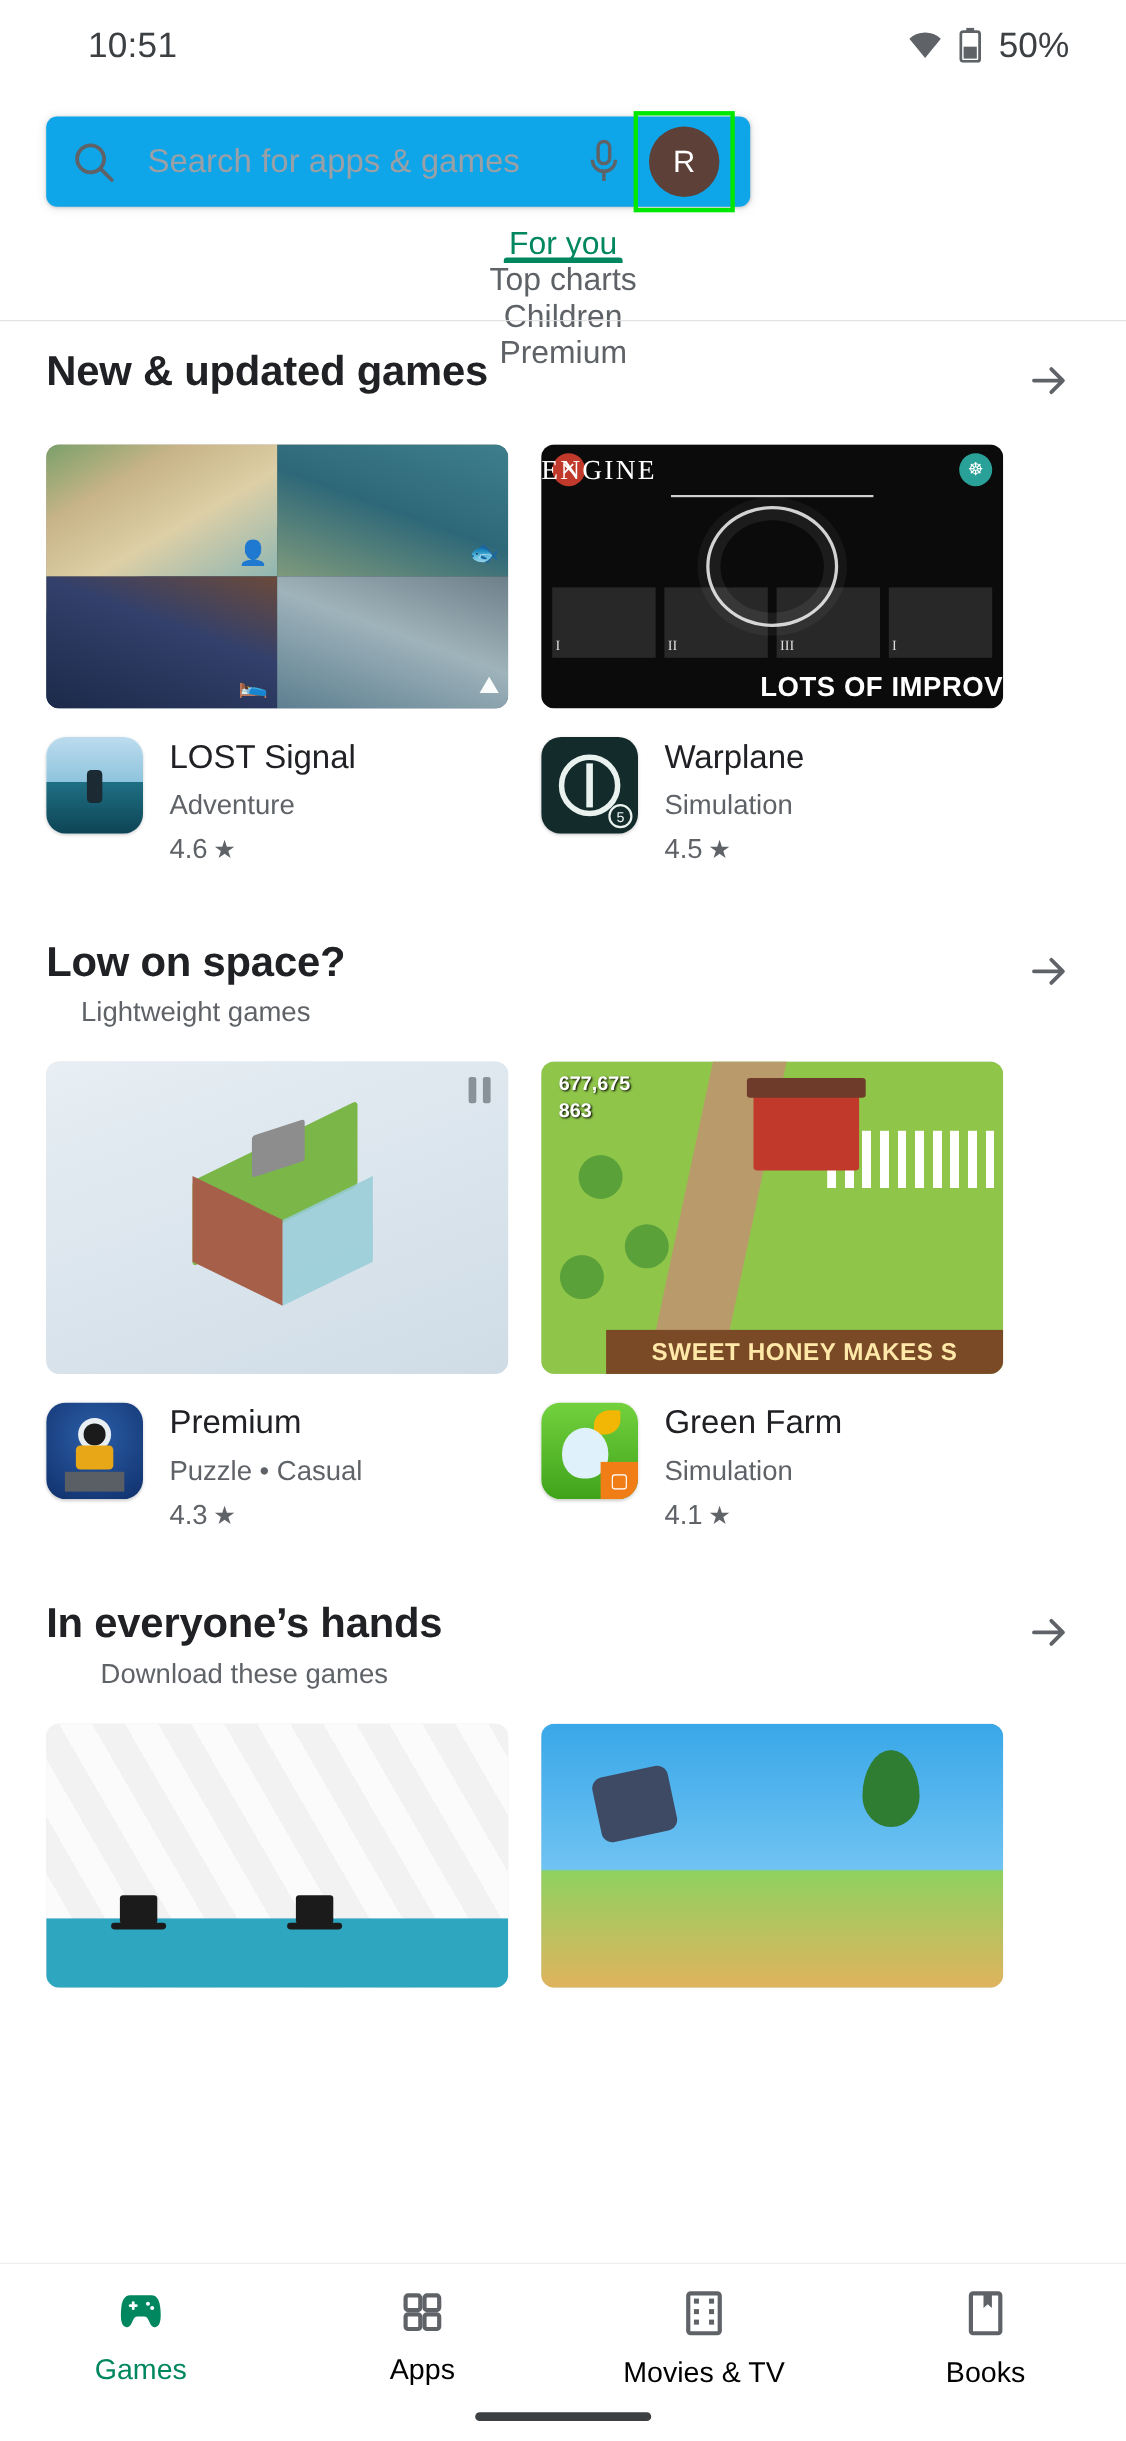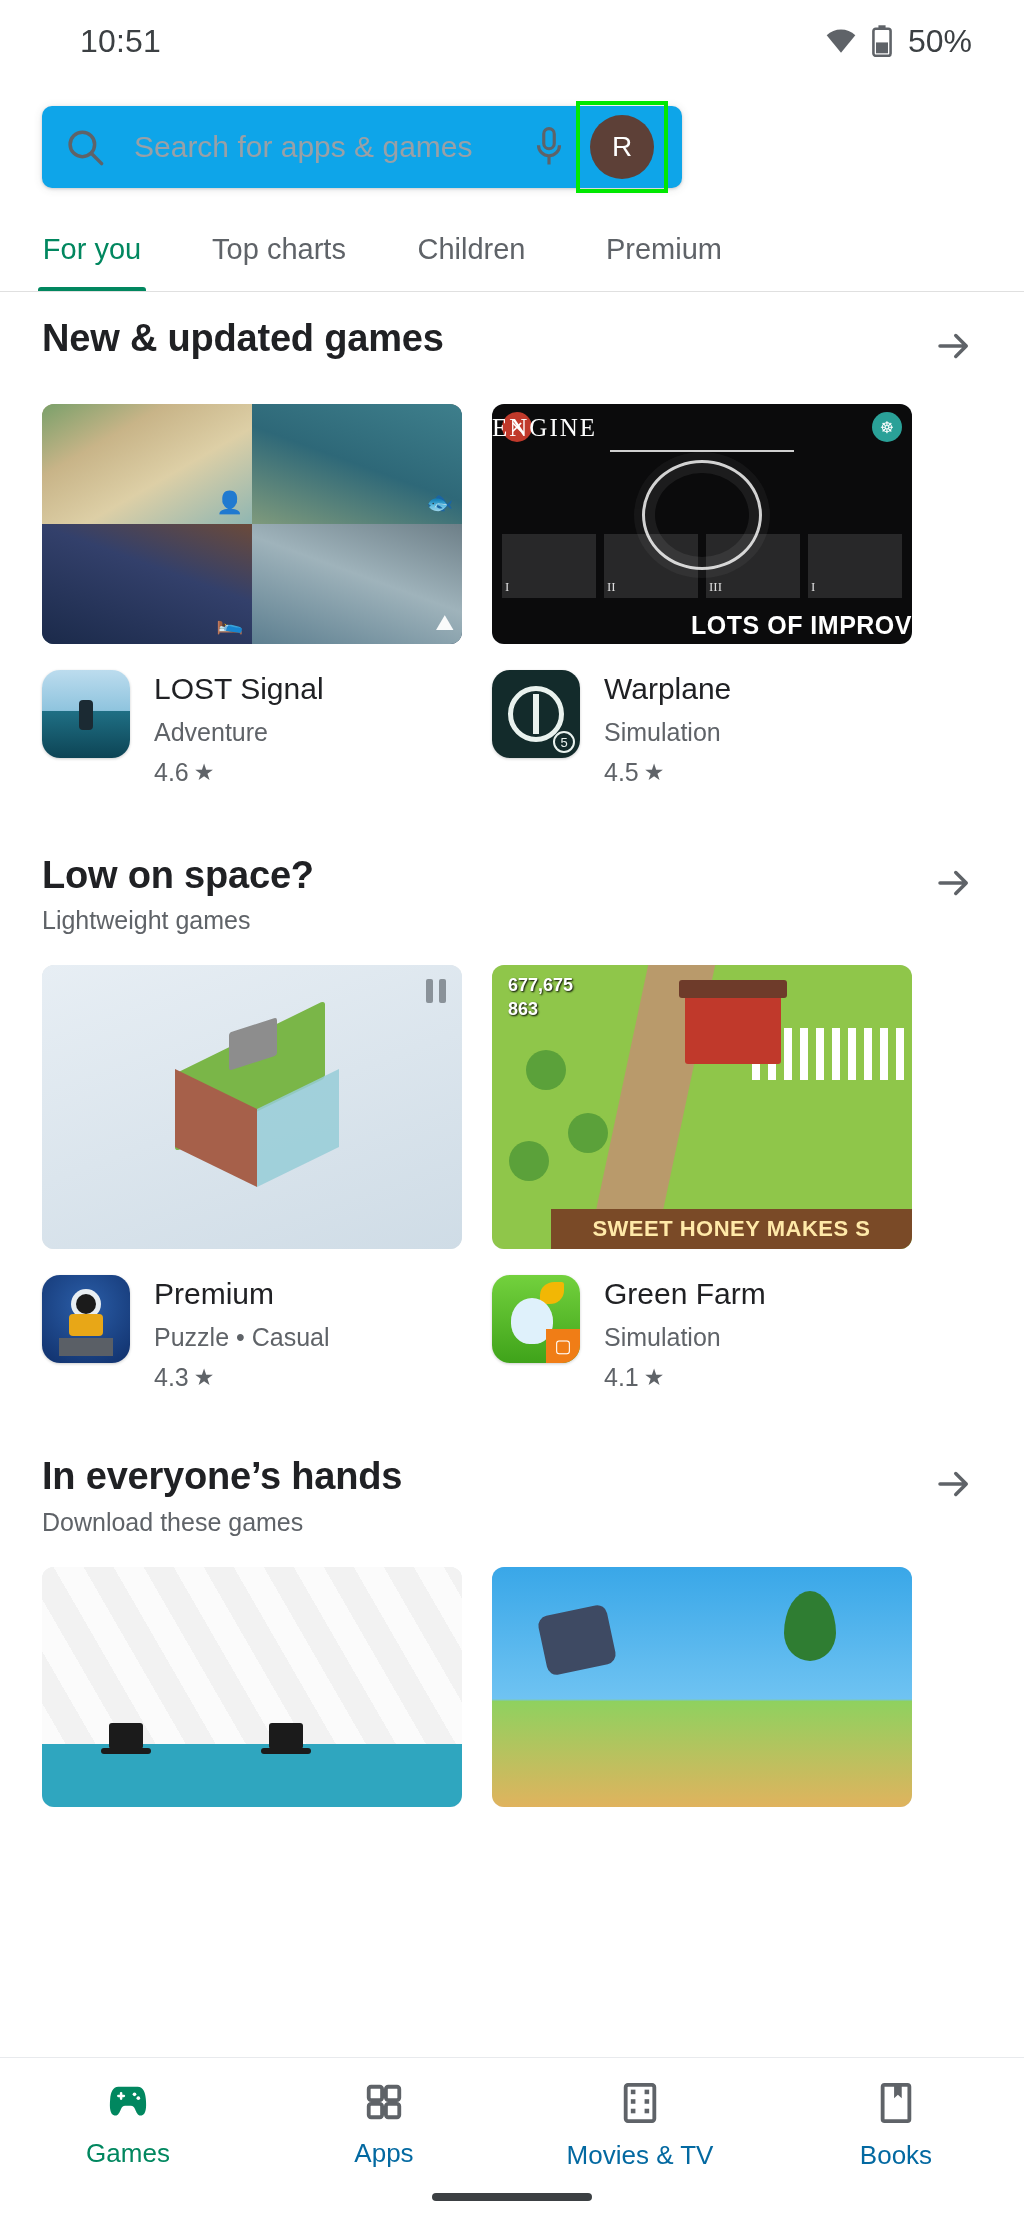--- a/index.html
+++ b/index.html
@@ -96,20 +96,21 @@
 
   
   .tabs {
     position: absolute;
     top: 206px;
     left: 0;
     width: 1024px;
     height: 86px;
     display: flex;
     align-items: center;
+    flex-direction: column;
   }
   .tab {
     font-size: 29px;
     color: #5f6368;
     white-space: nowrap;
     position: relative;
     height: 86px;
     display: flex;
     align-items: center;
     justify-content: center;
@@ -134,21 +135,21 @@
 
   
   .content { position: absolute; top: 292px; left: 0; width: 1024px; }
 
   .cluster-header {
     display: flex;
     align-items: flex-start;
     justify-content: space-between;
     padding: 0 42px;
   }
-  .cluster-titles { display: flex; flex-direction: column; }
+  .cluster-titles { display: flex; flex-direction: column; text-align: center; }
   .cluster-title {
     font-size: 38px;
     color: #202124;
     font-weight: bold;
     letter-spacing: -0.2px;
     line-height: 1.1;
   }
   .cluster-sub {
     font-size: 25px;
     color: #5f6368;
@@ -224,21 +225,21 @@
     align-items: flex-start;
     padding-top: 24px;
   }
   .nav-item {
     flex: 1 1 0;
     display: flex;
     flex-direction: column;
     align-items: center;
     gap: 12px;
   }
-  .nav-label { font-size: 26px; color: #0369a1; }
+  .nav-label { font-size: 26px; color: #000000; }
   .nav-item.active .nav-label { color: #01875f; }
   .home-indicator {
     position: absolute;
     bottom: 18px; left: 50%;
     transform: translateX(-50%);
     width: 160px; height: 8px;
     border-radius: 4px;
     background: #3c4043;
   }
 

